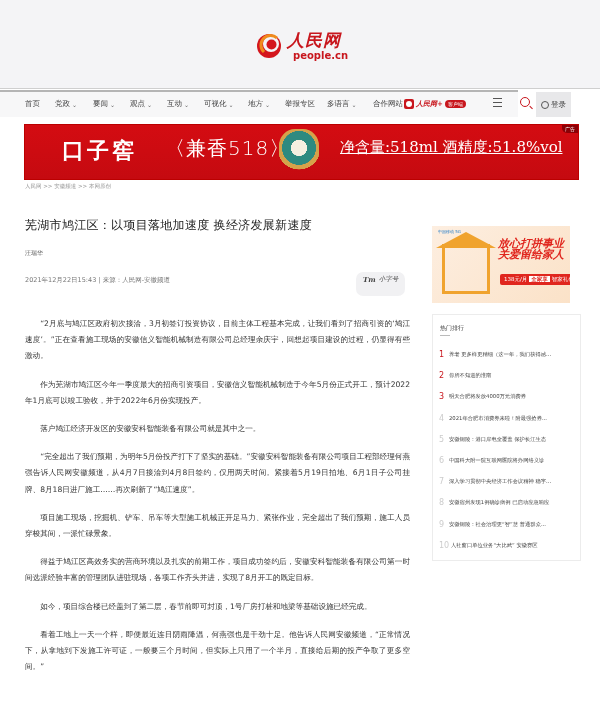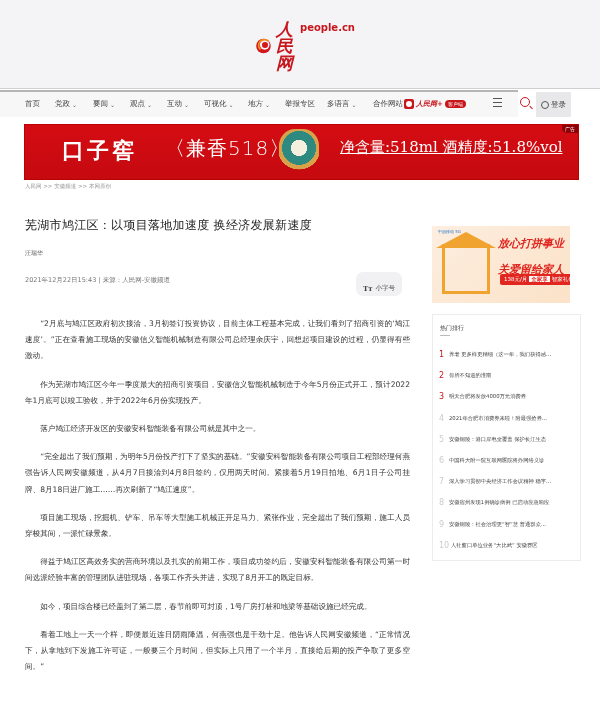--- a/index.html
+++ b/index.html
@@ -2,21 +2,21 @@
 <html><head>
 <meta charset="utf-8">
 <style>
   * { box-sizing: border-box; margin: 0; padding: 0; }
   html, body { width: 600px; height: 726px; overflow: hidden; background: #ffffff; }
   body { font-family: "DejaVu Sans", "Liberation Sans", sans-serif; color: #333; position: relative; }
 
   .top-header { position: absolute; left: 0; top: 0; width: 600px; height: 89px; background: #f4f4f6; border-bottom: 1px solid #cfcfcf; }
   .logo { position: absolute; left: 255px; top: 28px; width: 100px; height: 36px; display: flex; align-items: center; }
   .logo-mark { width: 28px; height: 28px; position: relative; }
-  .logo-text { margin-left: 4px; display: flex; flex-direction: row; line-height: 1; }
+  .logo-text { margin-left: 4px; display: flex; flex-direction: column; line-height: 1; }
   .logo-cn { font-family: "DejaVu Serif", "Liberation Serif", serif; font-style: italic; font-size: 17px; color: #c8161d; font-weight: bold; letter-spacing: 1px; }
   .logo-en { font-size: 10px; color: #c8161d; font-weight: bold; margin-top: 2px; margin-left: 6px; }
 
   .nav { position: absolute; left: 0; top: 90px; width: 518px; height: 27px; background: #f7f7f8; border-top: 2px solid #b5b5b5; display: flex; align-items: center; }
   .nav-item { font-size: 7.5px; color: #444; display: flex; align-items: center; white-space: nowrap; position: absolute; top: 7px; }
   .nav-item .chev { font-size: 6px; margin-left: 2px; color: #666; }
   .app-badge { position: absolute; left: 404px; top: 5px; display: flex; align-items: center; height: 14px; }
   .app-icon { width: 10px; height: 10px; background: #c8161d; border-radius: 2px; position: relative; }
   .app-icon::after { content: ""; position: absolute; left: 2px; top: 2px; width: 6px; height: 6px; border-radius: 50%; background: #fff; }
   .app-name { font-family: "DejaVu Serif", serif; font-style: italic; font-size: 7px; color: #c8161d; margin-left: 2px; font-weight: bold; }
@@ -35,31 +35,31 @@
   .ad-spec { position: absolute; left: 315px; top: 13px; font-family: "DejaVu Serif", "Liberation Serif", serif; font-size: 15px; color: #fff; white-space: nowrap; text-decoration: underline; }
   .ad-tag { position: absolute; right: 0; top: 0; background: #8b0006; color: #fff; font-size: 5px; padding: 1px 3px; border-radius: 0 0 0 5px; }
 
   .breadcrumb { position: absolute; left: 25px; top: 183px; font-size: 5.5px; color: #999; }
 
   .article { position: absolute; left: 25px; top: 216px; width: 400px; }
   .title { font-size: 12px; line-height: 19px; color: #222; font-weight: normal; letter-spacing: 0.3px; }
   .author { margin-top: 14px; font-size: 6px; color: #555; }
   .meta-row { position: relative; margin-top: 16px; height: 14px; }
   .meta { font-size: 6.5px; color: #777; position: absolute; left: 0; top: 2px; white-space: nowrap; }
-  .font-toggle { position: absolute; left: 331px; top: -2px; height: 14px; padding: 12px 7px; border-radius: 7px; background: #f1f1f3; font-size: 6.5px; color: #444; display: flex; align-items: flex-start; }
+  .font-toggle { position: absolute; left: 331px; top: -2px; height: 14px; padding: 12px 7px; border-radius: 7px; background: #f1f1f3; font-size: 6.5px; color: #444; display: flex; align-items: flex-end; font-style: italic; }
   .font-toggle b { font-family: "DejaVu Serif", serif; margin-right: 3px; font-size: 7px; }
 
   .body { position: absolute; left: 25px; top: 316px; width: 385px; }
   .para { font-size: 7.6px; line-height: 16.2px; color: #333; text-indent: 2em; margin-bottom: 12px; text-align: justify; }
 
   .sidebar-ad { position: absolute; left: 432px; top: 226px; width: 138px; height: 77px; background: linear-gradient(135deg, #fdeee0 0%, #fbe2c8 100%); overflow: hidden; }
   .sad-house { position: absolute; left: 10px; top: 18px; width: 48px; height: 50px; border: 3px solid #f0a32e; border-top: none; }
   .sad-roof { position: absolute; left: 4px; top: 6px; width: 0; height: 0; border-left: 30px solid transparent; border-right: 30px solid transparent; border-bottom: 16px solid #f0a32e; }
   .sad-line1 { position: absolute; left: 66px; top: 10px; font-size: 11px; color: #e0261e; font-weight: bold; font-style: italic; white-space: nowrap; }
-  .sad-line2 { position: absolute; left: 66px; top: 36px; font-size: 11px; color: #e0261e; font-weight: bold; font-style: italic; white-space: nowrap; }
+  .sad-line2 { position: absolute; left: 66px; top: 21px; font-size: 11px; color: #e0261e; font-weight: bold; font-style: italic; white-space: nowrap; }
   .sad-pill { position: absolute; left: 68px; top: 48px; background: #e0261e; color: #fff; font-size: 5.5px; padding: 2px 4px; border-radius: 2px; white-space: nowrap; }
   .sad-pill b { background: #fff; color: #e0261e; padding: 0 2px; margin: 0 2px; }
   .sad-top { position: absolute; left: 6px; top: 3px; font-size: 4px; color: #2a7fc9; }
 
   .hot { position: absolute; left: 432px; top: 314px; width: 149px; height: 247px; border: 1px solid #ececec; background: #fff; }
   .hot-title { position: absolute; left: 7px; top: 9px; font-size: 6px; color: #333; }
   .hot-title-line { position: absolute; left: 7px; top: 20px; width: 10px; height: 1px; background: #bbb; }
   .hot-list { position: absolute; left: 6px; top: 29px; width: 140px; list-style: none; }
   .hot-item { height: 21.2px; display: flex; align-items: center; font-size: 5.3px; color: #444; white-space: nowrap; overflow: hidden; }
   .hot-num { width: 10px; font-size: 8px; color: #ccc; font-family: "DejaVu Sans", sans-serif; }

